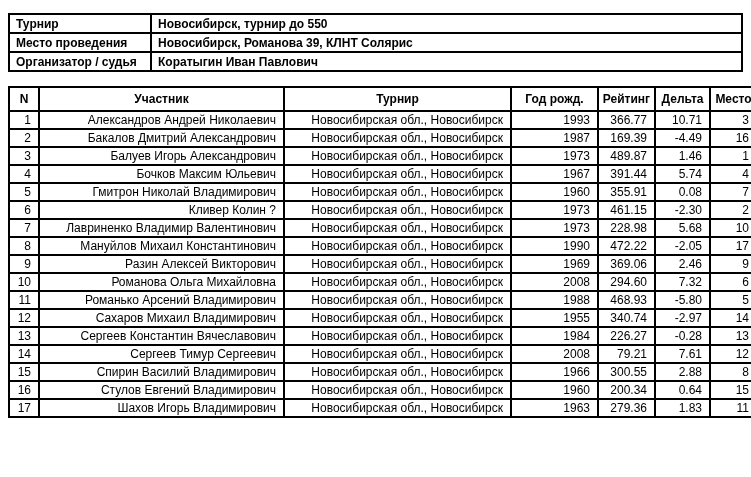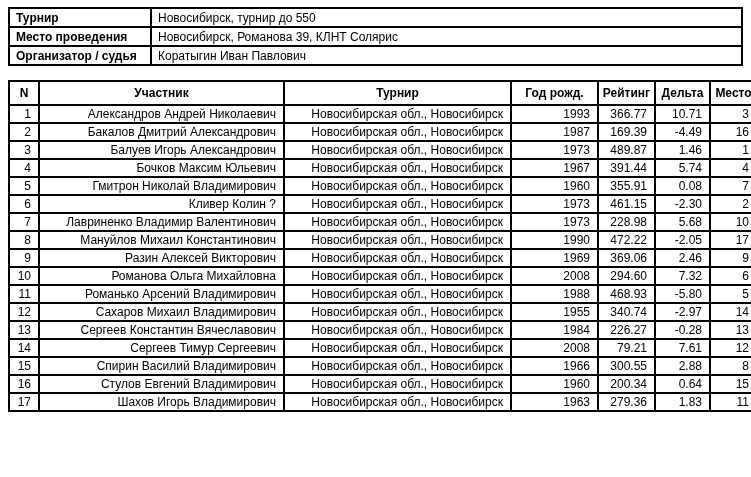--- a/index.html
+++ b/index.html
@@ -6,21 +6,21 @@
     margin: 0;
     padding: 0;
     background: #ffffff;
     font-family: "Liberation Sans", "DejaVu Sans", sans-serif;
     color: #000000;
   }
   .page {
     width: 751px;
     height: 477px;
     box-sizing: border-box;
-    padding: 7px 8px 0 8px;
+    padding: 13px 8px 0 8px;
     overflow: hidden;
   }
   table {
     border-collapse: collapse;
     table-layout: fixed;
   }
   td, th {
     border: 2px solid #000000;
     font-size: 12px;
     line-height: 14px;
@@ -31,20 +31,21 @@
 
   
   .info-table {
     width: 735px;
   }
   .info-table td, .info-table th {
     height: 19px;
     padding: 0 6px;
     text-align: left;
     vertical-align: middle;
+    font-weight: bold;
   }
   .info-table th {
     width: 142px;
     font-weight: bold;
   }
 
   
   .results-table {
     width: 736px;
     margin-top: 14px;

